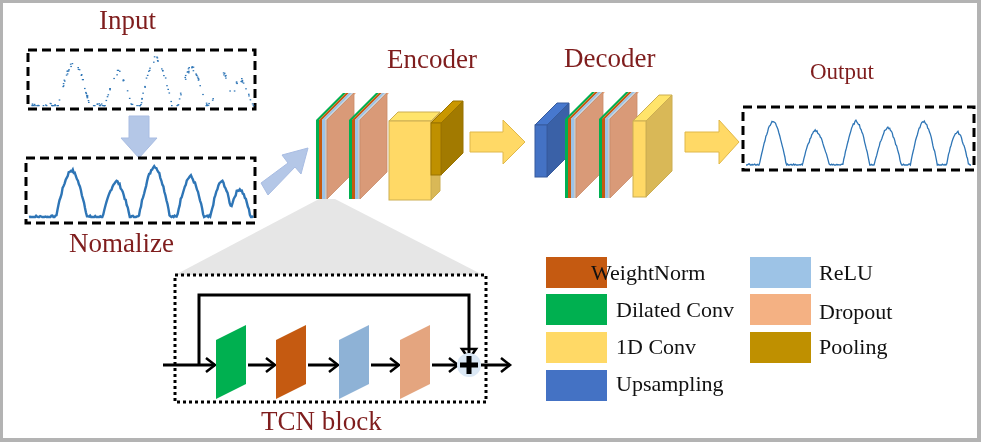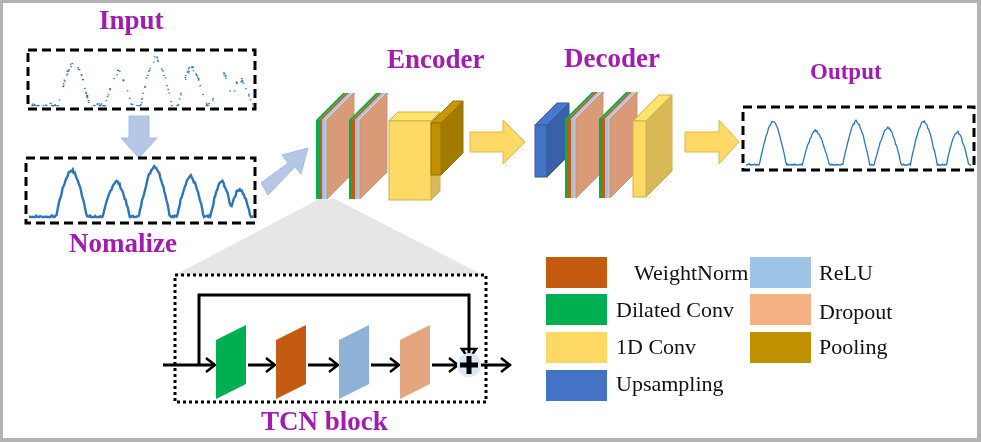--- a/index.html
+++ b/index.html
@@ -1,19 +1,19 @@
 <!DOCTYPE html>
 <html><head>
 <meta charset="utf-8">
 <style>
   html,body{margin:0;padding:0;background:#fff;}
   body{width:981px;height:442px;overflow:hidden;}
   #stage{position:relative;width:981px;height:442px;box-sizing:border-box;border:3px solid #b3b3b3;border-right-width:4px;border-bottom-width:4px;background:#fff;}
   svg{position:absolute;left:0;top:0;}
-  .title{position:absolute;font-family:"Liberation Serif",serif;font-weight:bold;color:#a21caf;white-space:nowrap;}
+  .title{position:absolute;font-family:"Liberation Serif",serif;font-weight:normal;color:#7f1d1d;white-space:nowrap;}
   .legend-label{position:absolute;font-family:"Liberation Serif",serif;font-size:22px;color:#111;white-space:nowrap;}
   .swatch{position:absolute;width:61px;height:31px;}
 </style>
 </head>
 <body>
 
 <div id="stage">
   <svg id="canvas" width="981" height="442" viewBox="0 0 981 442">
 
     <polygon points="316,196 332,196 480,272 172,272" fill="#e6e6e6"></polygon>
@@ -303,21 +303,21 @@
 
   <div class="title" style="left:96px;top:2px;font-size:27px;">Input</div>
   <div class="title" style="left:66px;top:225px;font-size:27px;">Nomalize</div>
   <div class="title" style="left:340px;top:41px;font-size:27px;margin-left:44px;">Encoder</div>
   <div class="title" style="left:561px;top:40px;font-size:27px;">Decoder</div>
   <div class="title" style="left:807px;top:56px;font-size:23px;">Output</div>
   <div class="title" style="left:258px;top:403px;font-size:27px;">TCN block</div>
 
   <div>
     <div class="swatch" style="left: 543px; top: 254px; background: rgb(197, 90, 17);"></div>
-    <div class="legend-label" style="left:631px;top:257px;text-align:right;">WeightNorm</div>
+    <div class="legend-label" style="left:588px;top:257px;text-align:right;">WeightNorm</div>
     <div class="swatch" style="left: 543px; top: 291px; background: rgb(0, 176, 80);"></div>
     <div class="legend-label" style="left:613px;top:294px;">Dilated Conv</div>
     <div class="swatch" style="left: 543px; top: 329px; background: rgb(255, 217, 102);"></div>
     <div class="legend-label" style="left:613px;top:331px;">1D Conv</div>
     <div class="swatch" style="left: 543px; top: 367px; background: rgb(68, 114, 196);"></div>
     <div class="legend-label" style="left:613px;top:368px;text-align:right;">Upsampling</div>
     <div class="swatch" style="left: 747px; top: 254px; background: rgb(157, 195, 230);"></div>
     <div class="legend-label" style="left:816px;top:257px;">ReLU</div>
     <div class="swatch" style="left: 747px; top: 291px; background: rgb(244, 177, 131);"></div>
     <div class="legend-label" style="left:816px;top:296px;">Dropout</div>

